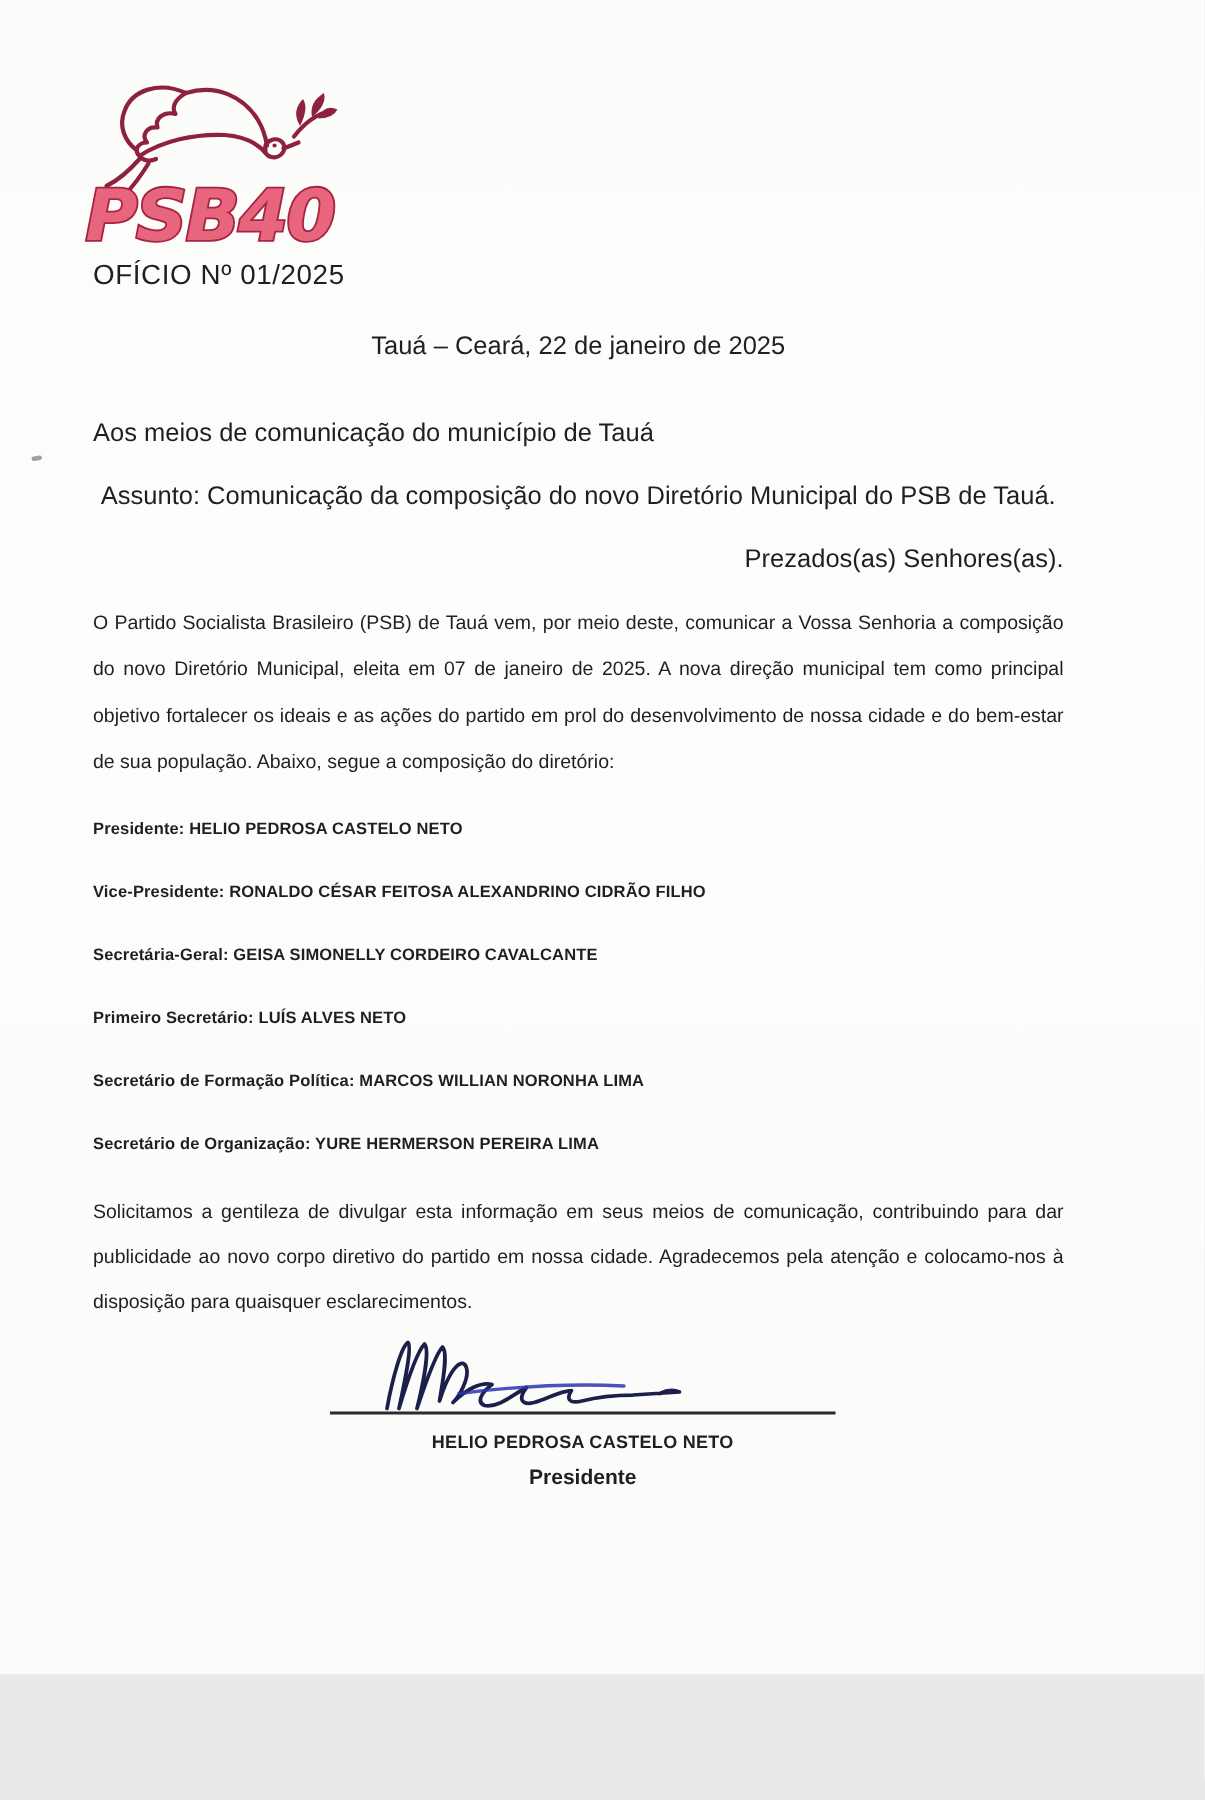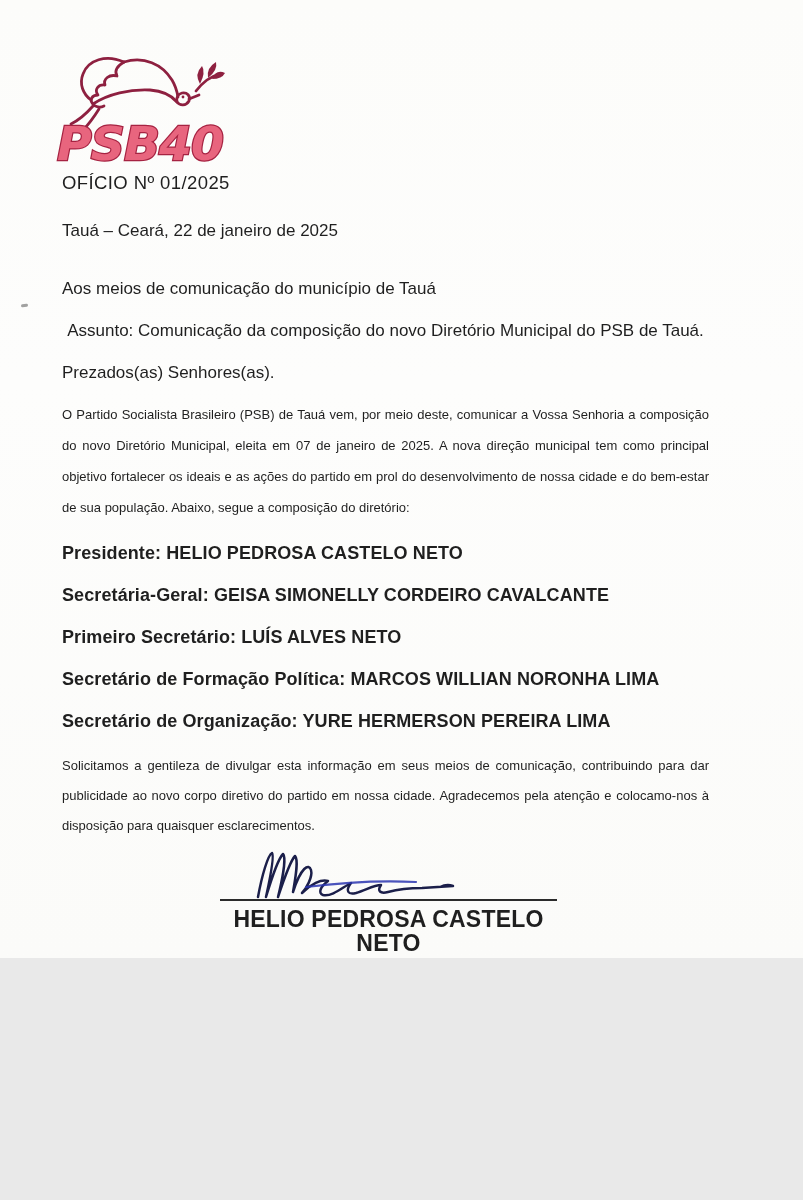--- a/index.html
+++ b/index.html
@@ -1,57 +1,57 @@
 <!DOCTYPE html>
 <html lang="pt-BR"><head>
 <meta charset="utf-8">
 <title>Ofício PSB Tauá</title>
 <style>
   * { margin:0; padding:0; box-sizing:border-box; }
   html,body { background:#e9e9e9; }
   .page {
     position:relative;
-    width:803px; height:958px;
+    width:803px; height:1116px;
     margin:0 auto;
     background:#fdfdfc;
     background-image:linear-gradient(180deg,#fcfcfa 0%,#fdfdfc 40%,#fbfbf9 100%);
     font-family:"Liberation Sans","DejaVu Sans",sans-serif;
     color:#1f1f1f;
     overflow:hidden;
   }
   .logo-wrap { position:absolute; left:56px; top:46px; width:172px; height:126px; }
   .scan-smudge {
     position:absolute; left:21px; top:304px;
     width:7px; height:3px; background:#8a8a8a; border-radius:2px; opacity:.8;
     transform:rotate(-8deg);
   }
   .content {
     position:absolute; left:62px; top:171px; right:94px;
   }
   .line { font-size:17px; line-height:24px; white-space:nowrap; }
   .oficio-number { font-size:18.5px; letter-spacing:.4px; }
-  .date-line { margin-top:24px; text-align:left; }
+  .date-line { margin-top:24px; text-align:center; }
   .recipient { margin-top:34px; }
   .subject { margin-top:18px;text-align:center; }
-  .salutation { margin-top:18px; }
+  .salutation { margin-top:18px;text-align:right; }
   .para { font-size:13px; line-height:31px; text-align:justify; }
   .intro { margin-top:14px; }
   .board { margin-top:18px; }
   .board-line {
-    font-size:18px; line-height:24px; font-weight:bold;
+    font-size:11px; line-height:24px; font-weight:bold;
     margin-bottom:18px; white-space:nowrap; letter-spacing:.1px;
   }
   .closing { margin-top:6px; line-height:30px; }
   .sig-block {
     margin-top:6px; margin-left:158px; width:337px;
     text-align:center;
   }
   .sig-scribble { display:block; margin-left:28px; }
   .sig-rule { border-top:2.5px solid #2b2b2b; margin-top:-4px; }
-  .sig-name { font-size:23px; font-weight:bold; line-height:24px; margin-top:6px; letter-spacing:.2px; }
+  .sig-name { font-size:12px; font-weight:bold; line-height:24px; margin-top:6px; letter-spacing:.2px; }
   .sig-title { font-size:14px; font-weight:bold; line-height:22px; }
 </style>
 </head>
 <body>
 
 <div class="page">
 
   <div class="logo-wrap">
     <svg width="172" height="126" viewBox="0 0 172 126">
       <g stroke="#8e2040" stroke-width="2.8" fill="none" stroke-linecap="round" stroke-linejoin="round">
@@ -94,20 +94,21 @@
     <div class="line recipient">Aos meios de comunicação do município de Tauá</div>
 
     <div class="line subject">Assunto: Comunicação da composição do novo Diretório Municipal do PSB de Tauá.</div>
 
     <div class="line salutation">Prezados(as) Senhores(as).</div>
 
     <p class="para intro">O Partido Socialista Brasileiro (PSB) de Tauá vem, por meio deste, comunicar a Vossa Senhoria a composição do novo Diretório Municipal, eleita em 07 de janeiro de 2025. A nova direção municipal tem como principal objetivo fortalecer os ideais e as ações do partido em prol do desenvolvimento de nossa cidade e do bem-estar de sua população. Abaixo, segue a composição do diretório:</p>
 
     <div class="board">
       <div class="board-line">Presidente: HELIO PEDROSA CASTELO NETO</div>
+      <div class="board-line">Vice-Presidente: RONALDO CÉSAR FEITOSA ALEXANDRINO CIDRÃO FILHO</div>
       <div class="board-line">Secretária-Geral: GEISA SIMONELLY CORDEIRO CAVALCANTE</div>
       <div class="board-line">Primeiro Secretário: LUÍS ALVES NETO</div>
       <div class="board-line">Secretário de Formação Política: MARCOS WILLIAN NORONHA LIMA</div>
       <div class="board-line">Secretário de Organização: YURE HERMERSON PEREIRA LIMA</div>
     </div>
 
     <p class="para closing">Solicitamos a gentileza de divulgar esta informação em seus meios de comunicação, contribuindo para dar publicidade ao novo corpo diretivo do partido em nossa cidade. Agradecemos pela atenção e colocamo-nos à disposição para quaisquer esclarecimentos.</p>
 
     <div class="sig-block">
       <svg class="sig-scribble" width="215" height="56" viewBox="0 0 215 56">

